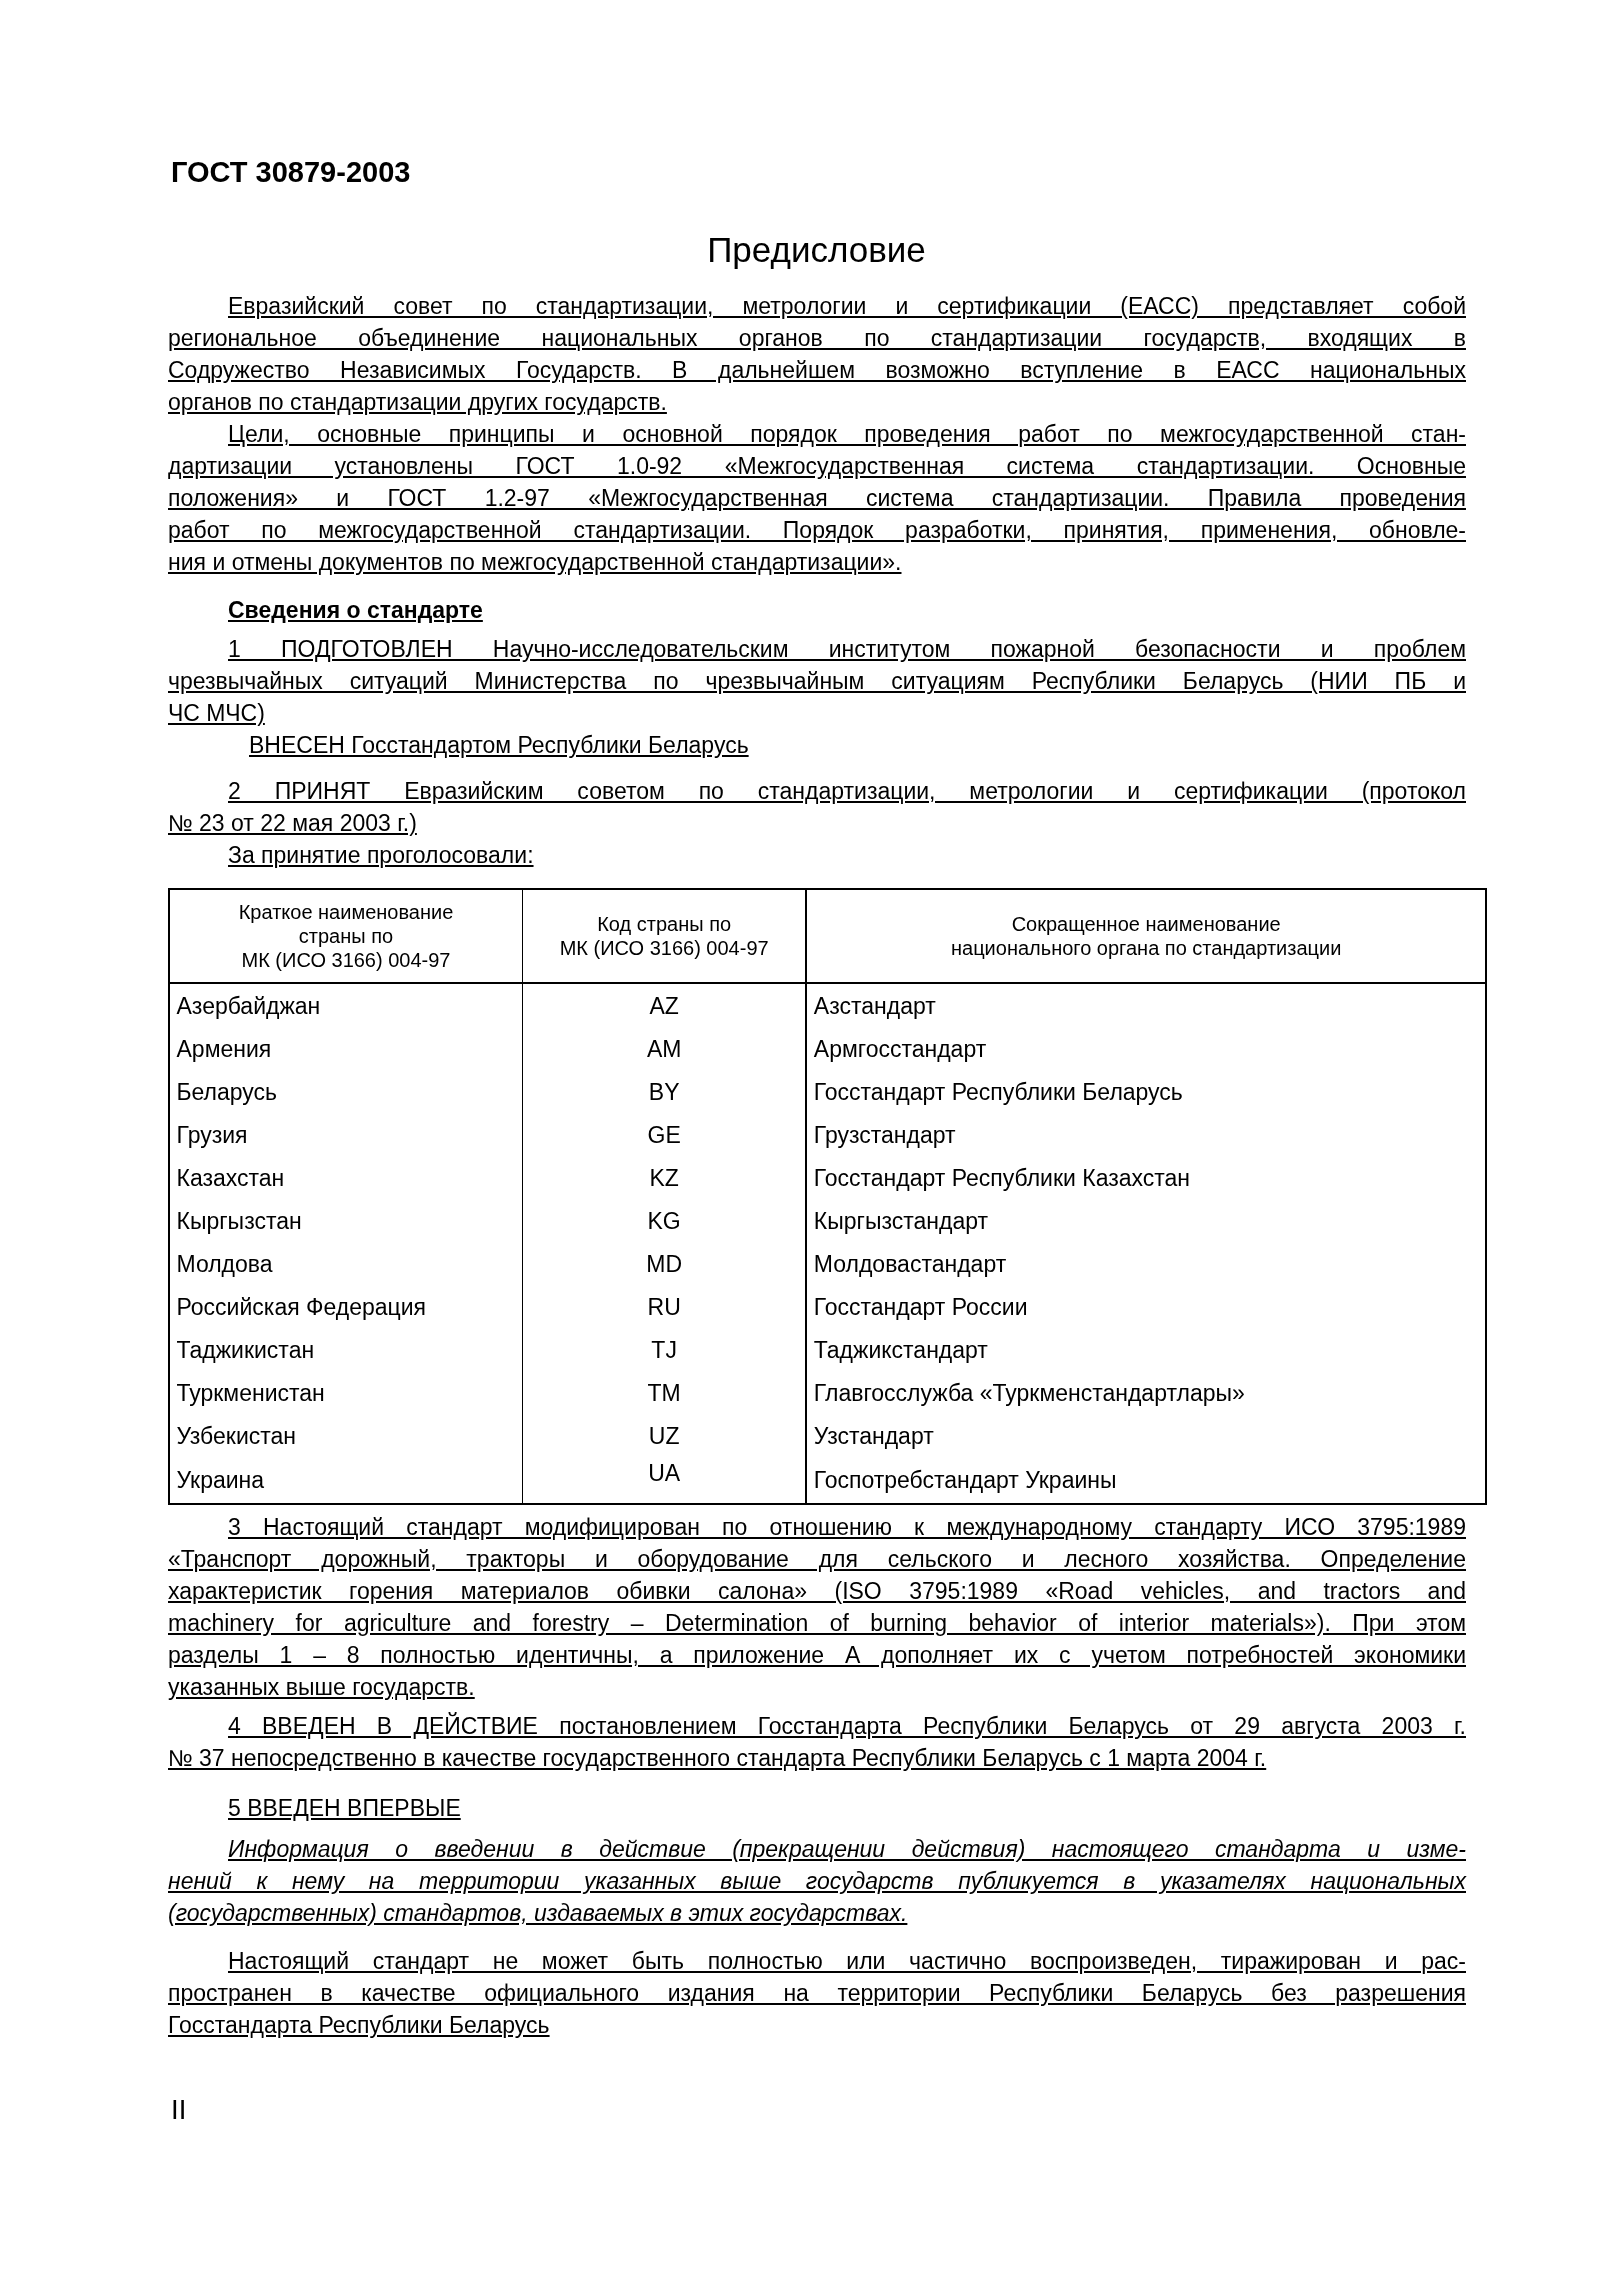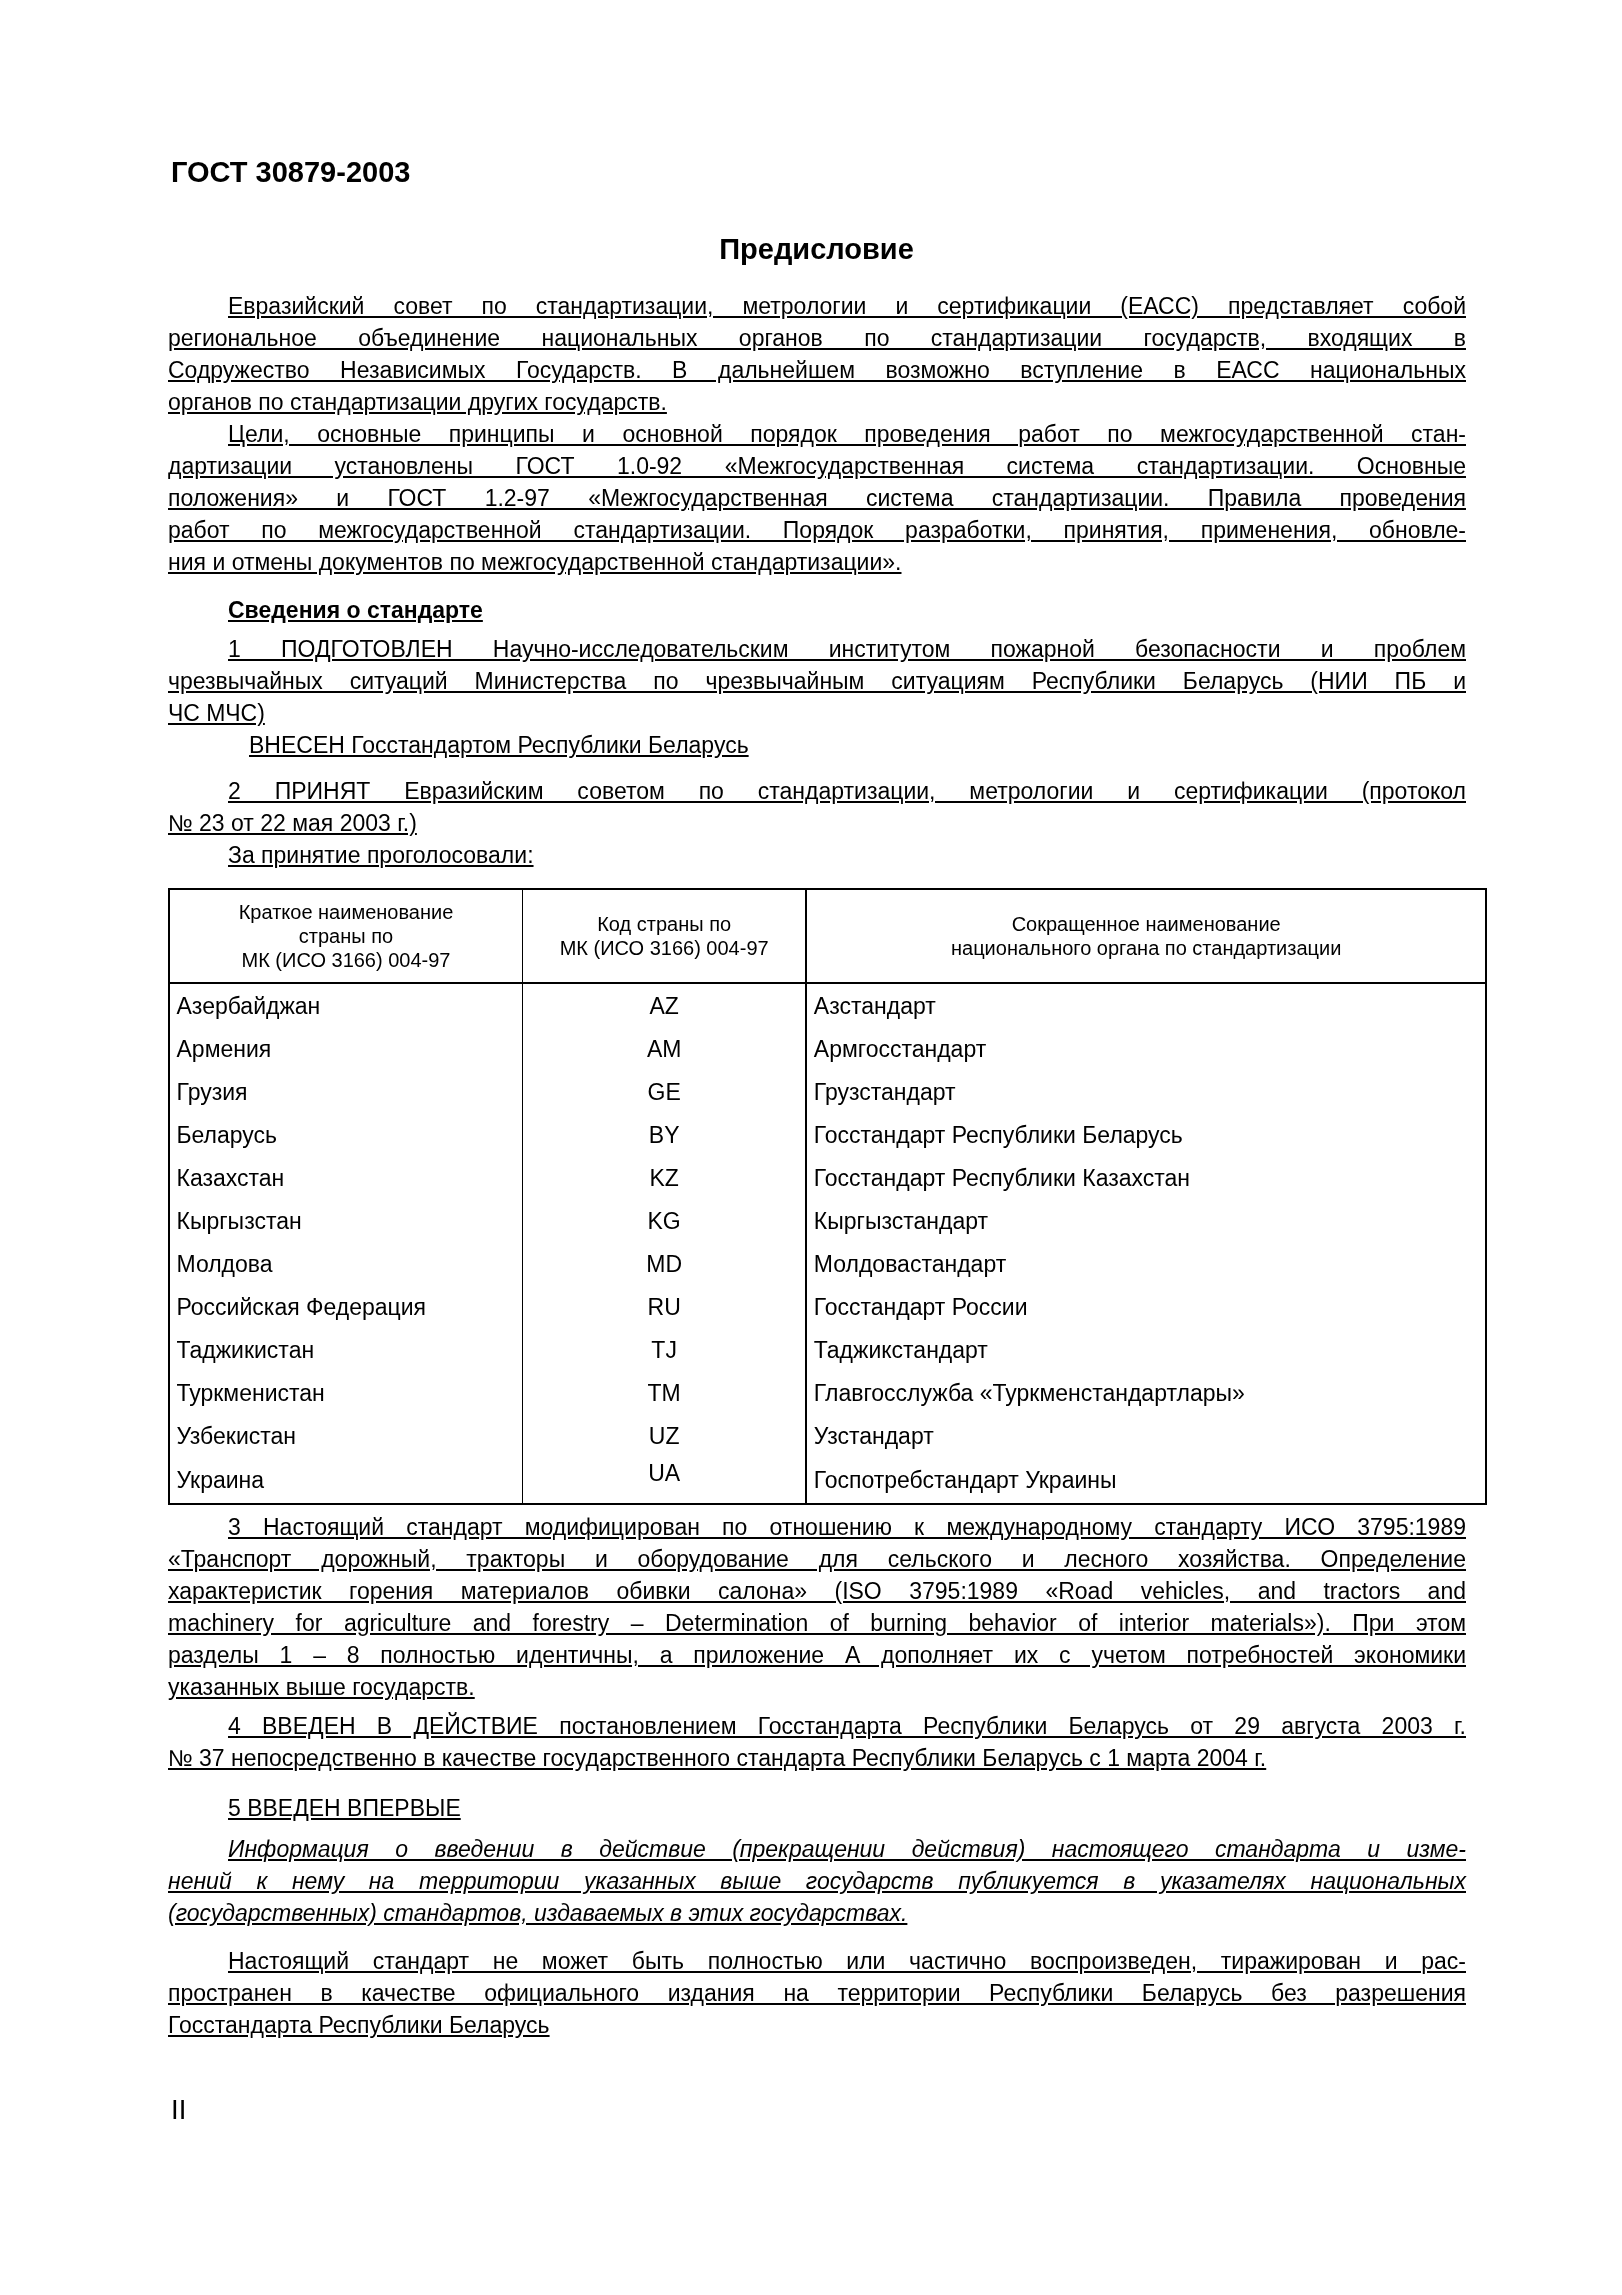--- a/index.html
+++ b/index.html
@@ -1,20 +1,20 @@
 <!DOCTYPE html>
 <html style="font-size:10.5px"><head>
 <meta charset="utf-8">
 <style>
   html, body { margin: 0; padding: 0; background: #ffffff; }
   body { width: 1622px; height: 2295px; position: relative; overflow: hidden;
          font-family: "Liberation Sans", sans-serif; color: #000; }
   .abs { position: absolute; }
   .doc-code { left: 171px; top: 156px; font-size: 29px; font-weight: bold; line-height: 33px; white-space: nowrap; }
-  .title { left: 167px; width: 1299px; top: 233px; font-size: 29px; font-weight: bold; text-align: center; line-height: 33px; }
+  .title { left: 167px; width: 1299px; top: 233px; font-size: 35px; font-weight: normal; text-align: center; line-height: 33px; }
   .para { left: 168px; width: 1298px; font-size: 23px; line-height: 32px; }
   .line { display: block; height: 32px; white-space: nowrap; overflow: visible; text-decoration: underline; }
   .just { text-align: justify; text-align-last: justify; }
   .ind { padding-left: 60px; }
   .ind2 { padding-left: 81px; }
   .it { font-style: italic; }
   .bold { font-weight: bold; }
   table.votes { position: absolute; left: 168px; top: 888px; width: 1319px; border-collapse: collapse;
                 font-size: 23px; border: 2.6px solid #000; padding-left: 24px; }
   table.votes th { font-weight: normal; font-size: 20px; line-height: 24px; text-align: center; vertical-align: middle;
@@ -93,28 +93,28 @@
         <td>Азербайджан</td>
         <td class="code">AZ</td>
         <td style="border-left-width:2px;">Азстандарт</td>
       </tr>
     <tr>
         <td>Армения</td>
         <td class="code">AM</td>
         <td style="border-left-width:2px;">Армгосстандарт</td>
       </tr>
     <tr>
+        <td>Беларусь</td>
+        <td class="code">BY</td>
+        <td style="border-left-width:2px;">Госстандарт Республики Беларусь</td>
+      </tr>
+    <tr>
         <td>Грузия</td>
         <td class="code">GE</td>
         <td style="border-left-width:2px;">Грузстандарт</td>
-      </tr>
-    <tr>
-        <td>Беларусь</td>
-        <td class="code">BY</td>
-        <td style="border-left-width:2px;">Госстандарт Республики Беларусь</td>
       </tr>
     <tr>
         <td>Казахстан</td>
         <td class="code">KZ</td>
         <td style="border-left-width:2px;">Госстандарт Республики Казахстан</td>
       </tr>
     <tr>
         <td>Кыргызстан</td>
         <td class="code">KG</td>
         <td style="border-left-width:2px;">Кыргызстандарт</td>

